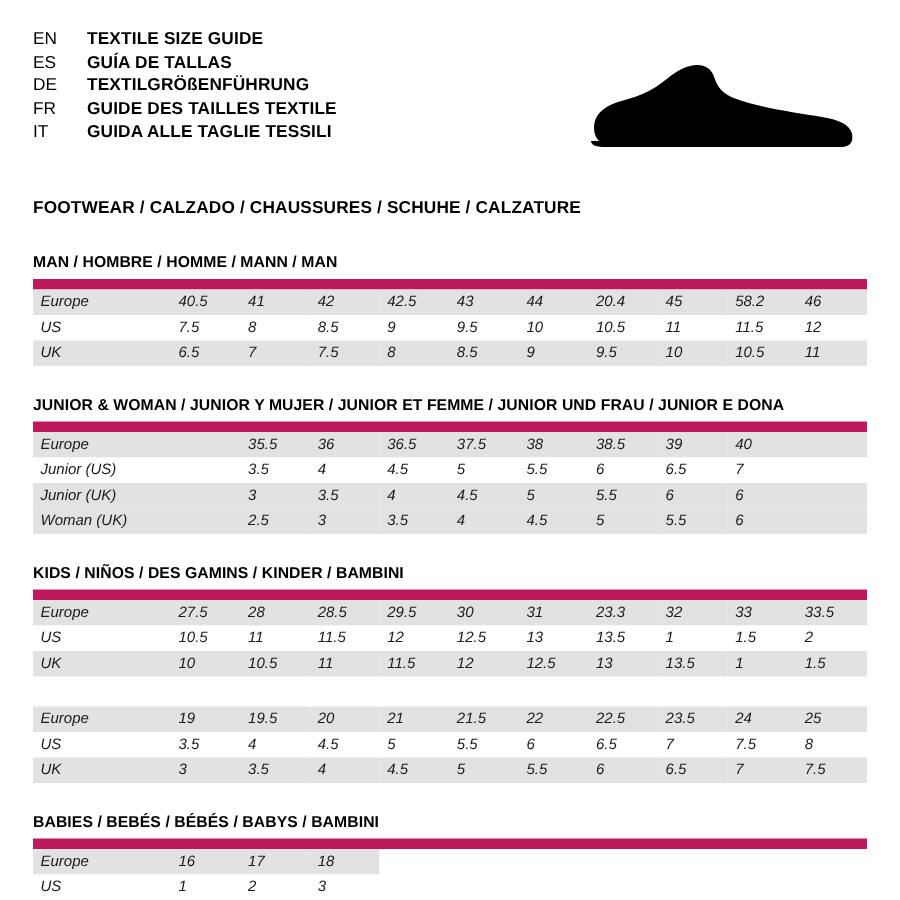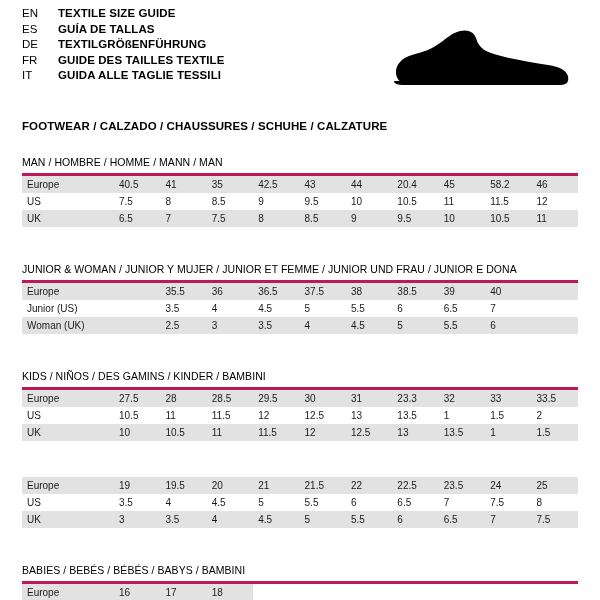--- a/index.html
+++ b/index.html
@@ -7,21 +7,21 @@
     margin: 0; padding: 0;
     width: 600px; height: 600px;
     background: #ffffff;
     font-family: "Liberation Sans", sans-serif;
     color: #000000;
   }
   .page {
     position: relative;
     width: 600px;
     height: 600px;
-    padding: 6px 22px 0 22px;
+    padding: 19px 22px 0 22px;
     overflow: hidden;
   }
 
   
   .header {
     position: relative;
     height: 100px;
   }
   .lang-table {
     border-collapse: collapse;
@@ -53,33 +53,34 @@
 
   .section-title {
     font-size: 11.5px;
     font-weight: bold;
     margin-top: 14px;
     letter-spacing: 0.1px;
   }
 
   
   .block {
-    margin-top: 36px;
+    margin-top: 20px;
   }
   .block-title {
     font-size: 10.5px;
-    font-weight: normal;
+    font-weight: bold;
     padding-bottom: 5px;
-    border-bottom: 3px solid #be185d;
+    border-bottom: 7px solid #be185d;
     letter-spacing: 0.05px;
   }
   table.grid {
     border-collapse: collapse;
     width: 100%;
     table-layout: fixed;
+    font-style: italic;
   }
   table.grid td {
     font-size: 10px;
     height: 17px;
     line-height: 17px;
     padding: 0 0 0 5px;
     color: #1a1a1a;
     white-space: nowrap;
   }
   table.grid tr.shaded td { background: #e2e2e2; }
@@ -131,21 +132,21 @@
   <div class="section-title">FOOTWEAR / CALZADO / CHAUSSURES / SCHUHE / CALZATURE</div>
 
   <div class="block spacer-top">
     <div class="block-title">MAN / HOMBRE / HOMME / MANN / MAN</div>
     <table class="grid">
       <tbody>
         <tr class="shaded">
           <td class="rowlabel">Europe</td>
           <td>40.5</td>
           <td>41</td>
-          <td>35</td>
+          <td>42</td>
           <td>42.5</td>
           <td>43</td>
           <td>44</td>
           <td>20.4</td>
           <td>45</td>
           <td>58.2</td>
           <td>46</td>
         </tr>
         <tr class="plain">
           <td class="rowlabel">US</td>
@@ -201,20 +202,33 @@
           <td>4</td>
           <td>4.5</td>
           <td>5</td>
           <td>5.5</td>
           <td>6</td>
           <td>6.5</td>
           <td>7</td>
           <td></td>
         </tr>
         <tr class="shaded">
+          <td class="rowlabel">Junior (UK)</td>
+          <td></td>
+          <td>3</td>
+          <td>3.5</td>
+          <td>4</td>
+          <td>4.5</td>
+          <td>5</td>
+          <td>5.5</td>
+          <td>6</td>
+          <td>6</td>
+          <td></td>
+        </tr>
+        <tr class="shaded">
           <td class="rowlabel">Woman (UK)</td>
           <td></td>
           <td>2.5</td>
           <td>3</td>
           <td>3.5</td>
           <td>4</td>
           <td>4.5</td>
           <td>5</td>
           <td>5.5</td>
           <td>6</td>

